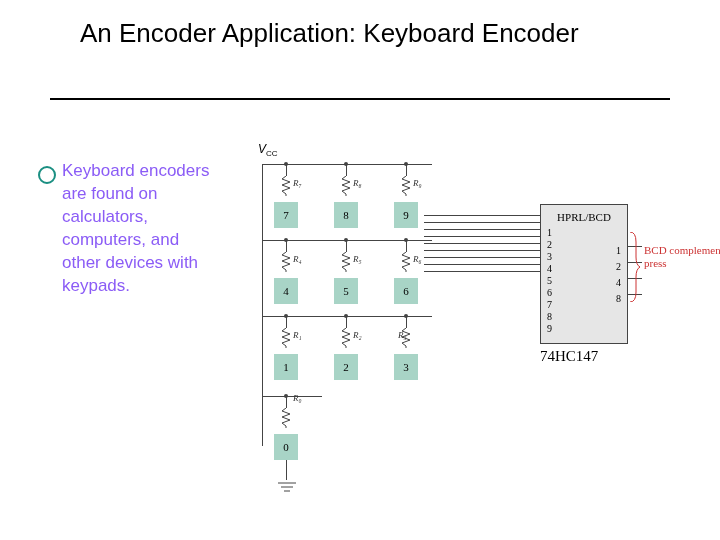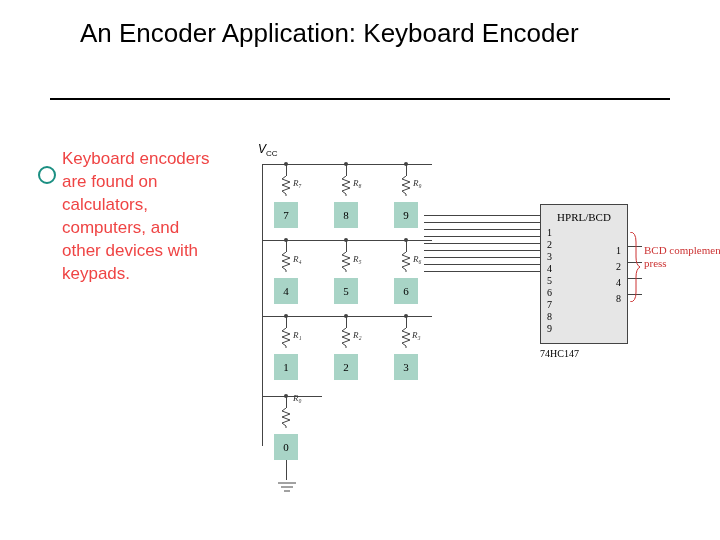--- a/index.html
+++ b/index.html
@@ -1,35 +1,35 @@
 <!DOCTYPE html>
 <html><head>
 <meta charset="utf-8">
 <style>
   * { margin:0; padding:0; box-sizing:border-box; }
   body { width:720px; height:540px; background:#fff; font-family:Verdana,Geneva,sans-serif; position:relative; overflow:hidden; }
   .slide { position:relative; width:720px; height:408px; }
   .title { position:absolute; left:80px; top:18px; width:580px; font-size:26px; font-weight:400; color:#000; line-height:1.18; }
   .title-rule { position:absolute; left:50px; top:98px; width:620px; border-top:2px solid #000; }
   .bullet-ring { position:absolute; left:38px; top:166px; width:18px; height:18px; border:2px solid #1b8f82; border-radius:50%; background:#fff; }
-  .body-text { position:absolute; left:62px; top:148px; width:160px; font-size:17px; color:#ef4444; line-height:1.35; }
+  .body-text { position:absolute; left:62px; top:160px; width:160px; font-size:17px; color:#8b5cf6; line-height:1.35; }
   .diagram { position:absolute; left:230px; top:140px; width:470px; height:380px; }
   .vcc { position:absolute; font-family:Liberation Sans, sans-serif; font-style:italic; font-size:12px; }
   .rail { position:absolute; background:#444; }
   .node { position:absolute; width:4px; height:4px; background:#444; border-radius:50%; transform:translate(-2px,-2px); }
   .res { position:absolute; width:12px; height:20px; }
   .res svg { display:block; }
   .rlabel { position:absolute; font-family:'Times New Roman',serif; font-style:italic; font-size:9px; color:#333; }
   .key { position:absolute; width:24px; height:26px; background:#a8d4c6; display:flex; align-items:center; justify-content:center; }
   .keynum { font-family:'Times New Roman',serif; font-size:11px; }
   .chip { position:absolute; left:310px; top:64px; width:88px; height:140px; border:1px solid #444; background:#e6e6e6; }
   .chip-title { position:absolute; top:6px; left:0; width:100%; text-align:center; font-family:'Times New Roman',serif; font-size:11px; }
   .pin-l { position:absolute; font-family:'Times New Roman',serif; font-size:10px; left:6px; }
   .pin-r { position:absolute; font-family:'Times New Roman',serif; font-size:10px; right:6px; }
-  .chip-part { position:absolute; left:310px; top:208px; font-family:'Times New Roman',serif; font-size:10px; }
+  .chip-part { position:absolute; left:310px; top:208px; font-family:'Times New Roman',serif; font-size:15px; }
   .bracket { position:absolute; left:400px; top:92px; width:10px; height:54px; }
   .bracket svg { display:block; }
   .bcd-label { position:absolute; left:414px; top:104px; width:120px; font-family:'Times New Roman',serif; font-size:11px; color:#c33; line-height:1.2; }
   .note-box { position:absolute; left:222px; top:260px; width:244px; height:62px; border:1px solid #444; background:#fff; font-family:'Times New Roman',serif; font-size:12px; padding:4px 6px; line-height:1.25; }
   .gnd { position:absolute; }
   .wire { position:absolute; background:#444; }
 </style>
 </head>
 <body>
 
@@ -138,21 +138,21 @@
         <svg width="12" height="20">
           <polyline points="6,0 2,3 10,6 2,9 10,12 2,15 6,18 6,20" fill="none" stroke="#444" stroke-width="1"></polyline>
         </svg>
       </div>
     <div class="rlabel" style="left:123px;top:190px">R₂</div>
     <div class="res" style="left:170px;top:188px">
         <svg width="12" height="20">
           <polyline points="6,0 2,3 10,6 2,9 10,12 2,15 6,18 6,20" fill="none" stroke="#444" stroke-width="1"></polyline>
         </svg>
       </div>
-    <div class="rlabel" style="left:182px;top:190px">R₃</div>
+    <div class="rlabel" style="left:168px;top:190px">R₃</div>
     <div class="key" style="left:44px;top:214px">
         <span class="keynum">1</span>
       </div>
     <div class="key" style="left:104px;top:214px">
         <span class="keynum">2</span>
       </div>
     <div class="key" style="left:164px;top:214px">
         <span class="keynum">3</span>
       </div>
 

